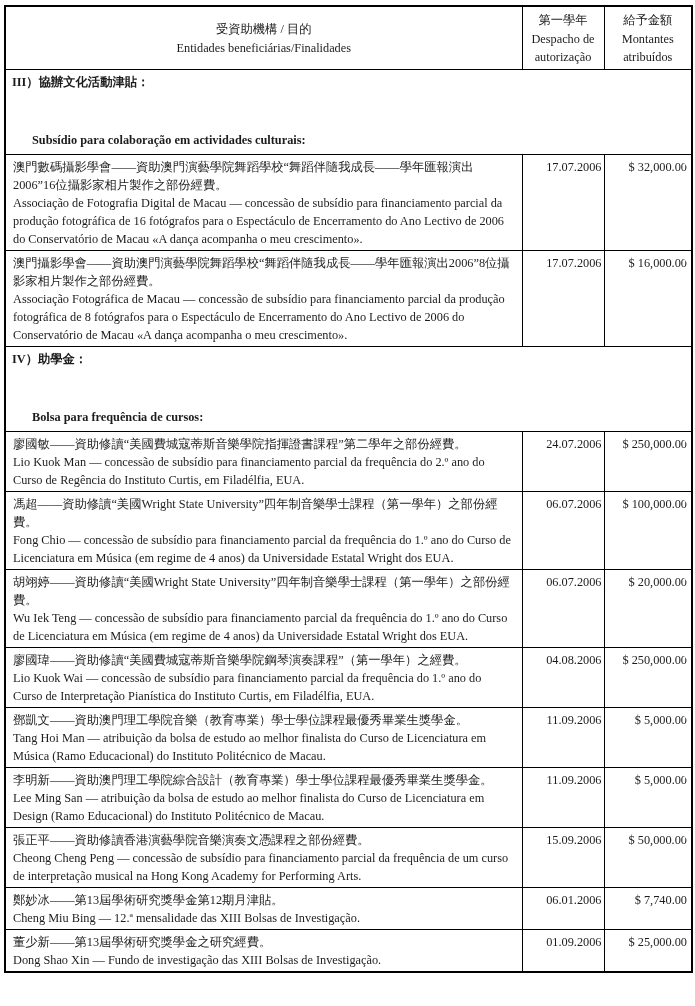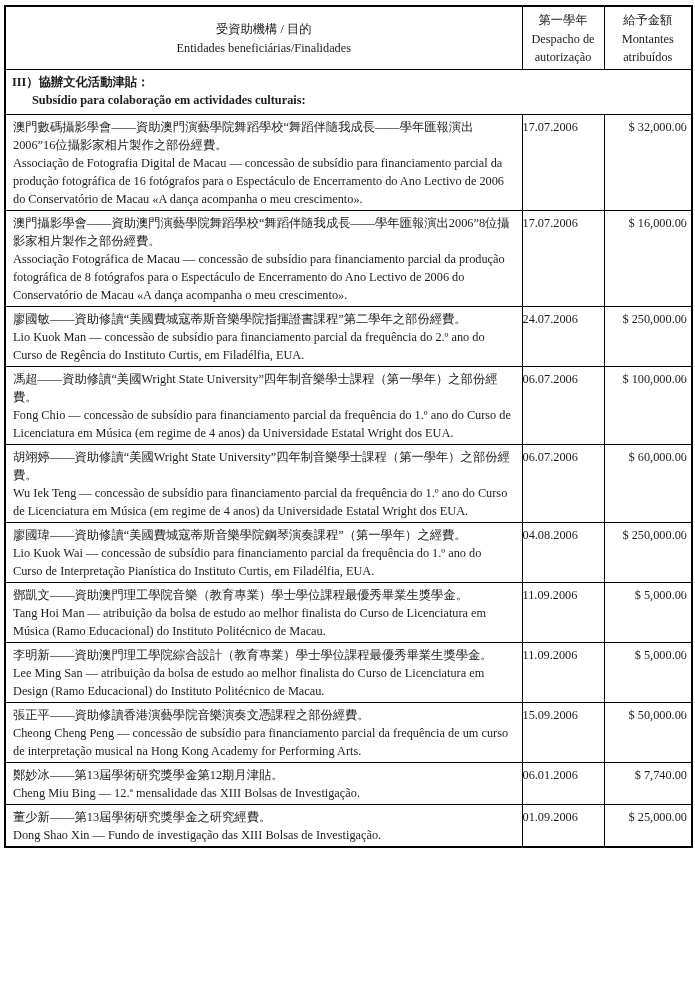--- a/index.html
+++ b/index.html
@@ -40,26 +40,27 @@
     text-align: center;
     padding: 2px 2px;
   }
   thead .hz { margin-bottom: 1px; }
   tr.section-row td {
     padding: 3px 6px 5px 6px;
     font-weight: bold;
   }
   tr.section-row .sec-pt {
     padding-left: 20px;
+    margin-top: 40px;
   }
   td.cell-desc {
     padding: 3px 8px 2px 7px;
   }
   td.cell-date {
-    text-align: left;
+    text-align: right;
     padding: 3px 2px 0 0;
   }
   td.cell-amount {
     text-align: right;
     padding: 3px 4px 0 2px;
     border-radius: 25px;
   }
 </style>
 </head>
 <body>
@@ -103,20 +104,26 @@
           <td class="cell-amount">$ 32,000.00</td>
         </tr>
         <tr>
           <td class="cell-desc">
             <div class="row-zh">澳門攝影學會——資助澳門演藝學院舞蹈學校“舞蹈伴隨我成長——學年匯報演出2006”8位攝影家相片製作之部份經費。</div>
             <div class="row-pt">Associação Fotográfica de Macau — concessão de subsídio para financiamento parcial da produção fotográfica de 8 fotógrafos para o Espectáculo de Encerramento do Ano Lectivo de 2006 do Conservatório de Macau «A dança acompanha o meu crescimento».</div>
           </td>
           <td class="cell-date">17.07.2006</td>
           <td class="cell-amount">$ 16,000.00</td>
         </tr>
+        <tr class="section-row">
+          <td colspan="3">
+            <div class="sec-zh">IV）助學金：</div>
+            <div class="sec-pt">Bolsa para frequência de cursos:</div>
+          </td>
+        </tr>
         <tr>
           <td class="cell-desc">
             <div class="row-zh">廖國敏——資助修讀“美國費城寇蒂斯音樂學院指揮證書課程”第二學年之部份經費。</div>
             <div class="row-pt">Lio Kuok Man — concessão de subsídio para financiamento parcial da frequência do 2.º ano do Curso de Regência do Instituto Curtis, em Filadélfia, EUA.</div>
           </td>
           <td class="cell-date">24.07.2006</td>
           <td class="cell-amount">$ 250,000.00</td>
         </tr>
         <tr>
           <td class="cell-desc">
@@ -125,21 +132,21 @@
           </td>
           <td class="cell-date">06.07.2006</td>
           <td class="cell-amount">$ 100,000.00</td>
         </tr>
         <tr>
           <td class="cell-desc">
             <div class="row-zh">胡翊婷——資助修讀“美國Wright State University”四年制音樂學士課程（第一學年）之部份經費。</div>
             <div class="row-pt">Wu Iek Teng — concessão de subsídio para financiamento parcial da frequência do 1.º ano do Curso de Licenciatura em Música (em regime de 4 anos) da Universidade Estatal Wright dos EUA.</div>
           </td>
           <td class="cell-date">06.07.2006</td>
-          <td class="cell-amount">$ 60,000.00</td>
+          <td class="cell-amount">$ 20,000.00</td>
         </tr>
         <tr>
           <td class="cell-desc">
             <div class="row-zh">廖國瑋——資助修讀“美國費城寇蒂斯音樂學院鋼琴演奏課程”（第一學年）之經費。</div>
             <div class="row-pt">Lio Kuok Wai — concessão de subsídio para financiamento parcial da frequência do 1.º ano do Curso de Interpretação Pianística do Instituto Curtis, em Filadélfia, EUA.</div>
           </td>
           <td class="cell-date">04.08.2006</td>
           <td class="cell-amount">$ 250,000.00</td>
         </tr>
         <tr>

